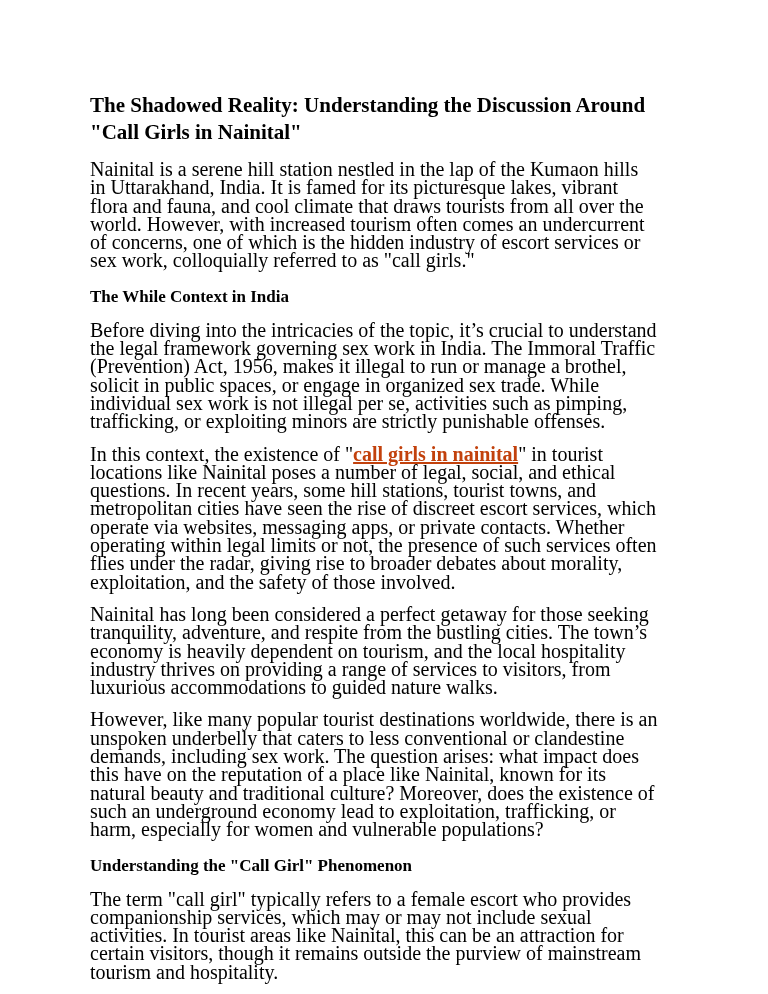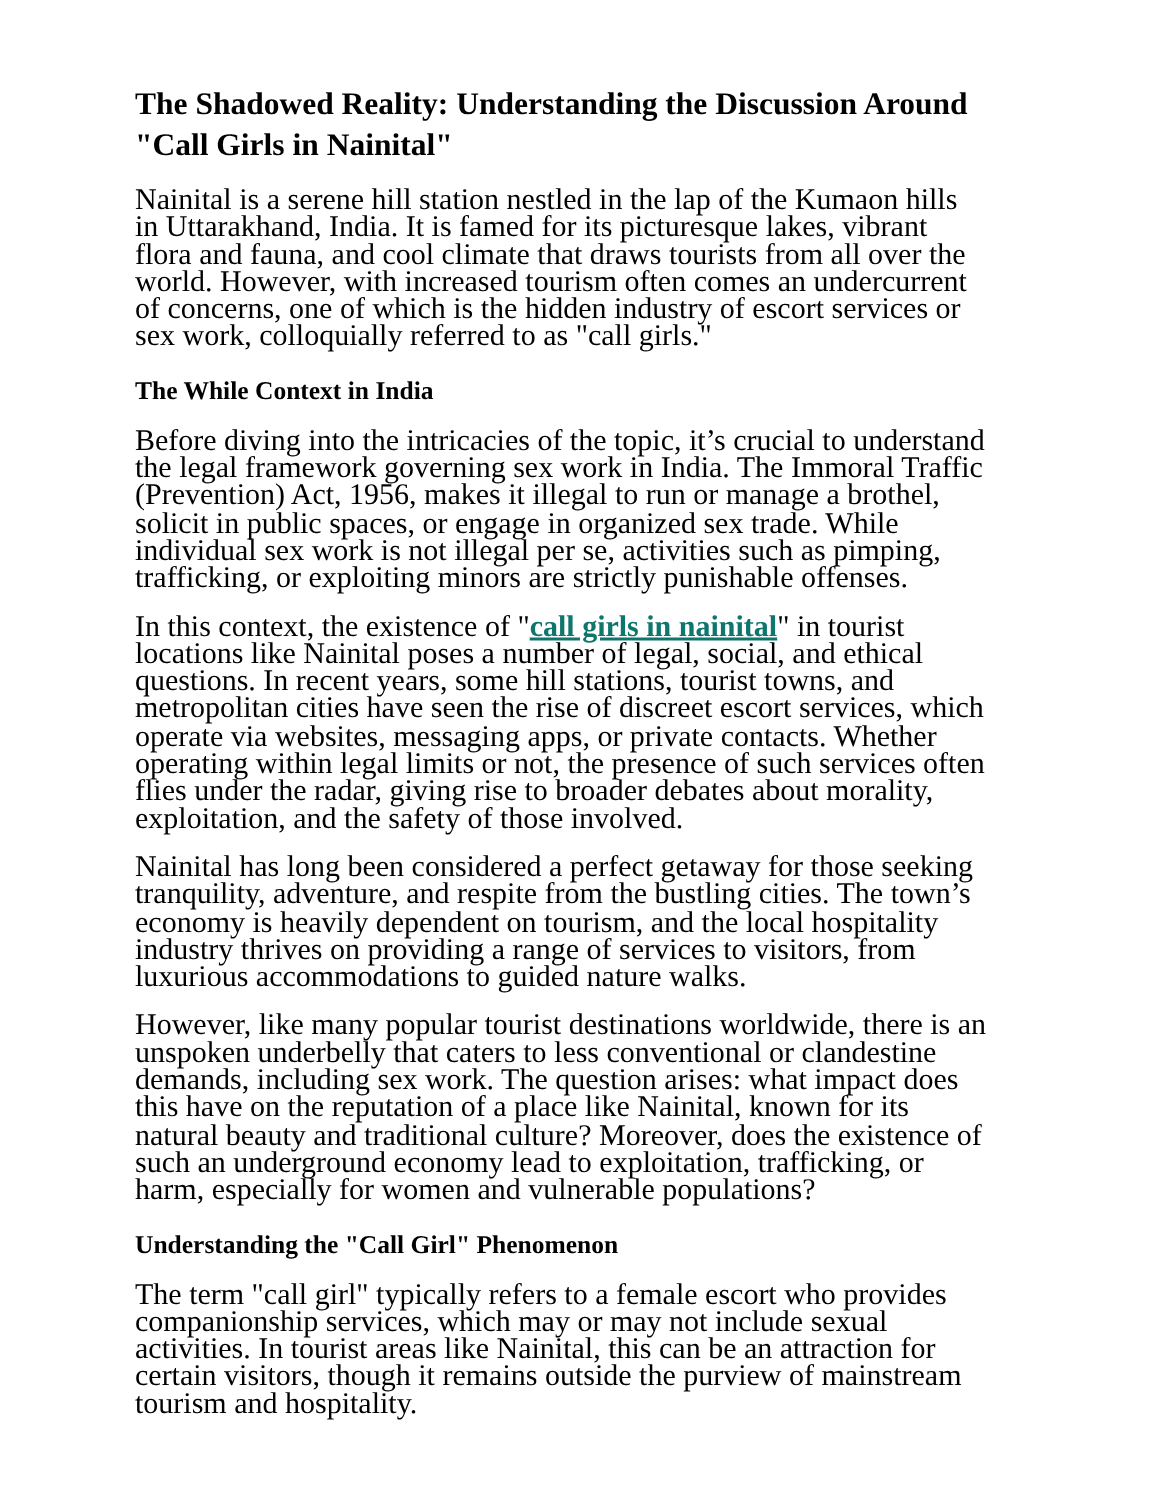--- a/index.html
+++ b/index.html
@@ -6,21 +6,21 @@
     margin: 0;
     padding: 0;
     background: #ffffff;
   }
   .page {
     position: relative;
     width: 748px;
     height: 994px;
     background: #ffffff;
     box-sizing: border-box;
-    padding: 56px 90px 0 90px;
+    padding: 92px 90px 0 90px;
     overflow: hidden;
     font-family: "Liberation Serif", "DejaVu Serif", serif;
     color: #000000;
     border-radius: 30px;
   }
   h1.doc-title {
     font-size: 21px;
     line-height: 27px;
     font-weight: bold;
     margin: 0;
@@ -31,21 +31,21 @@
     font-weight: bold;
     margin: 16px 0 0 0;
   }
   p.doc-para {
     font-size: 20px;
     line-height: 18.3px;
     margin: 14px 0;
     text-align: left;
   }
   a.doc-link {
-    color: #0f766e;
+    color: #c2410c;
     font-weight: bold;
     cursor: pointer;
   }
 </style>
 </head>
 <body>
 
 <div class="page">
 
   <h1 class="doc-title">The Shadowed Reality: Understanding the Discussion Around "Call Girls in Nainital"</h1>

